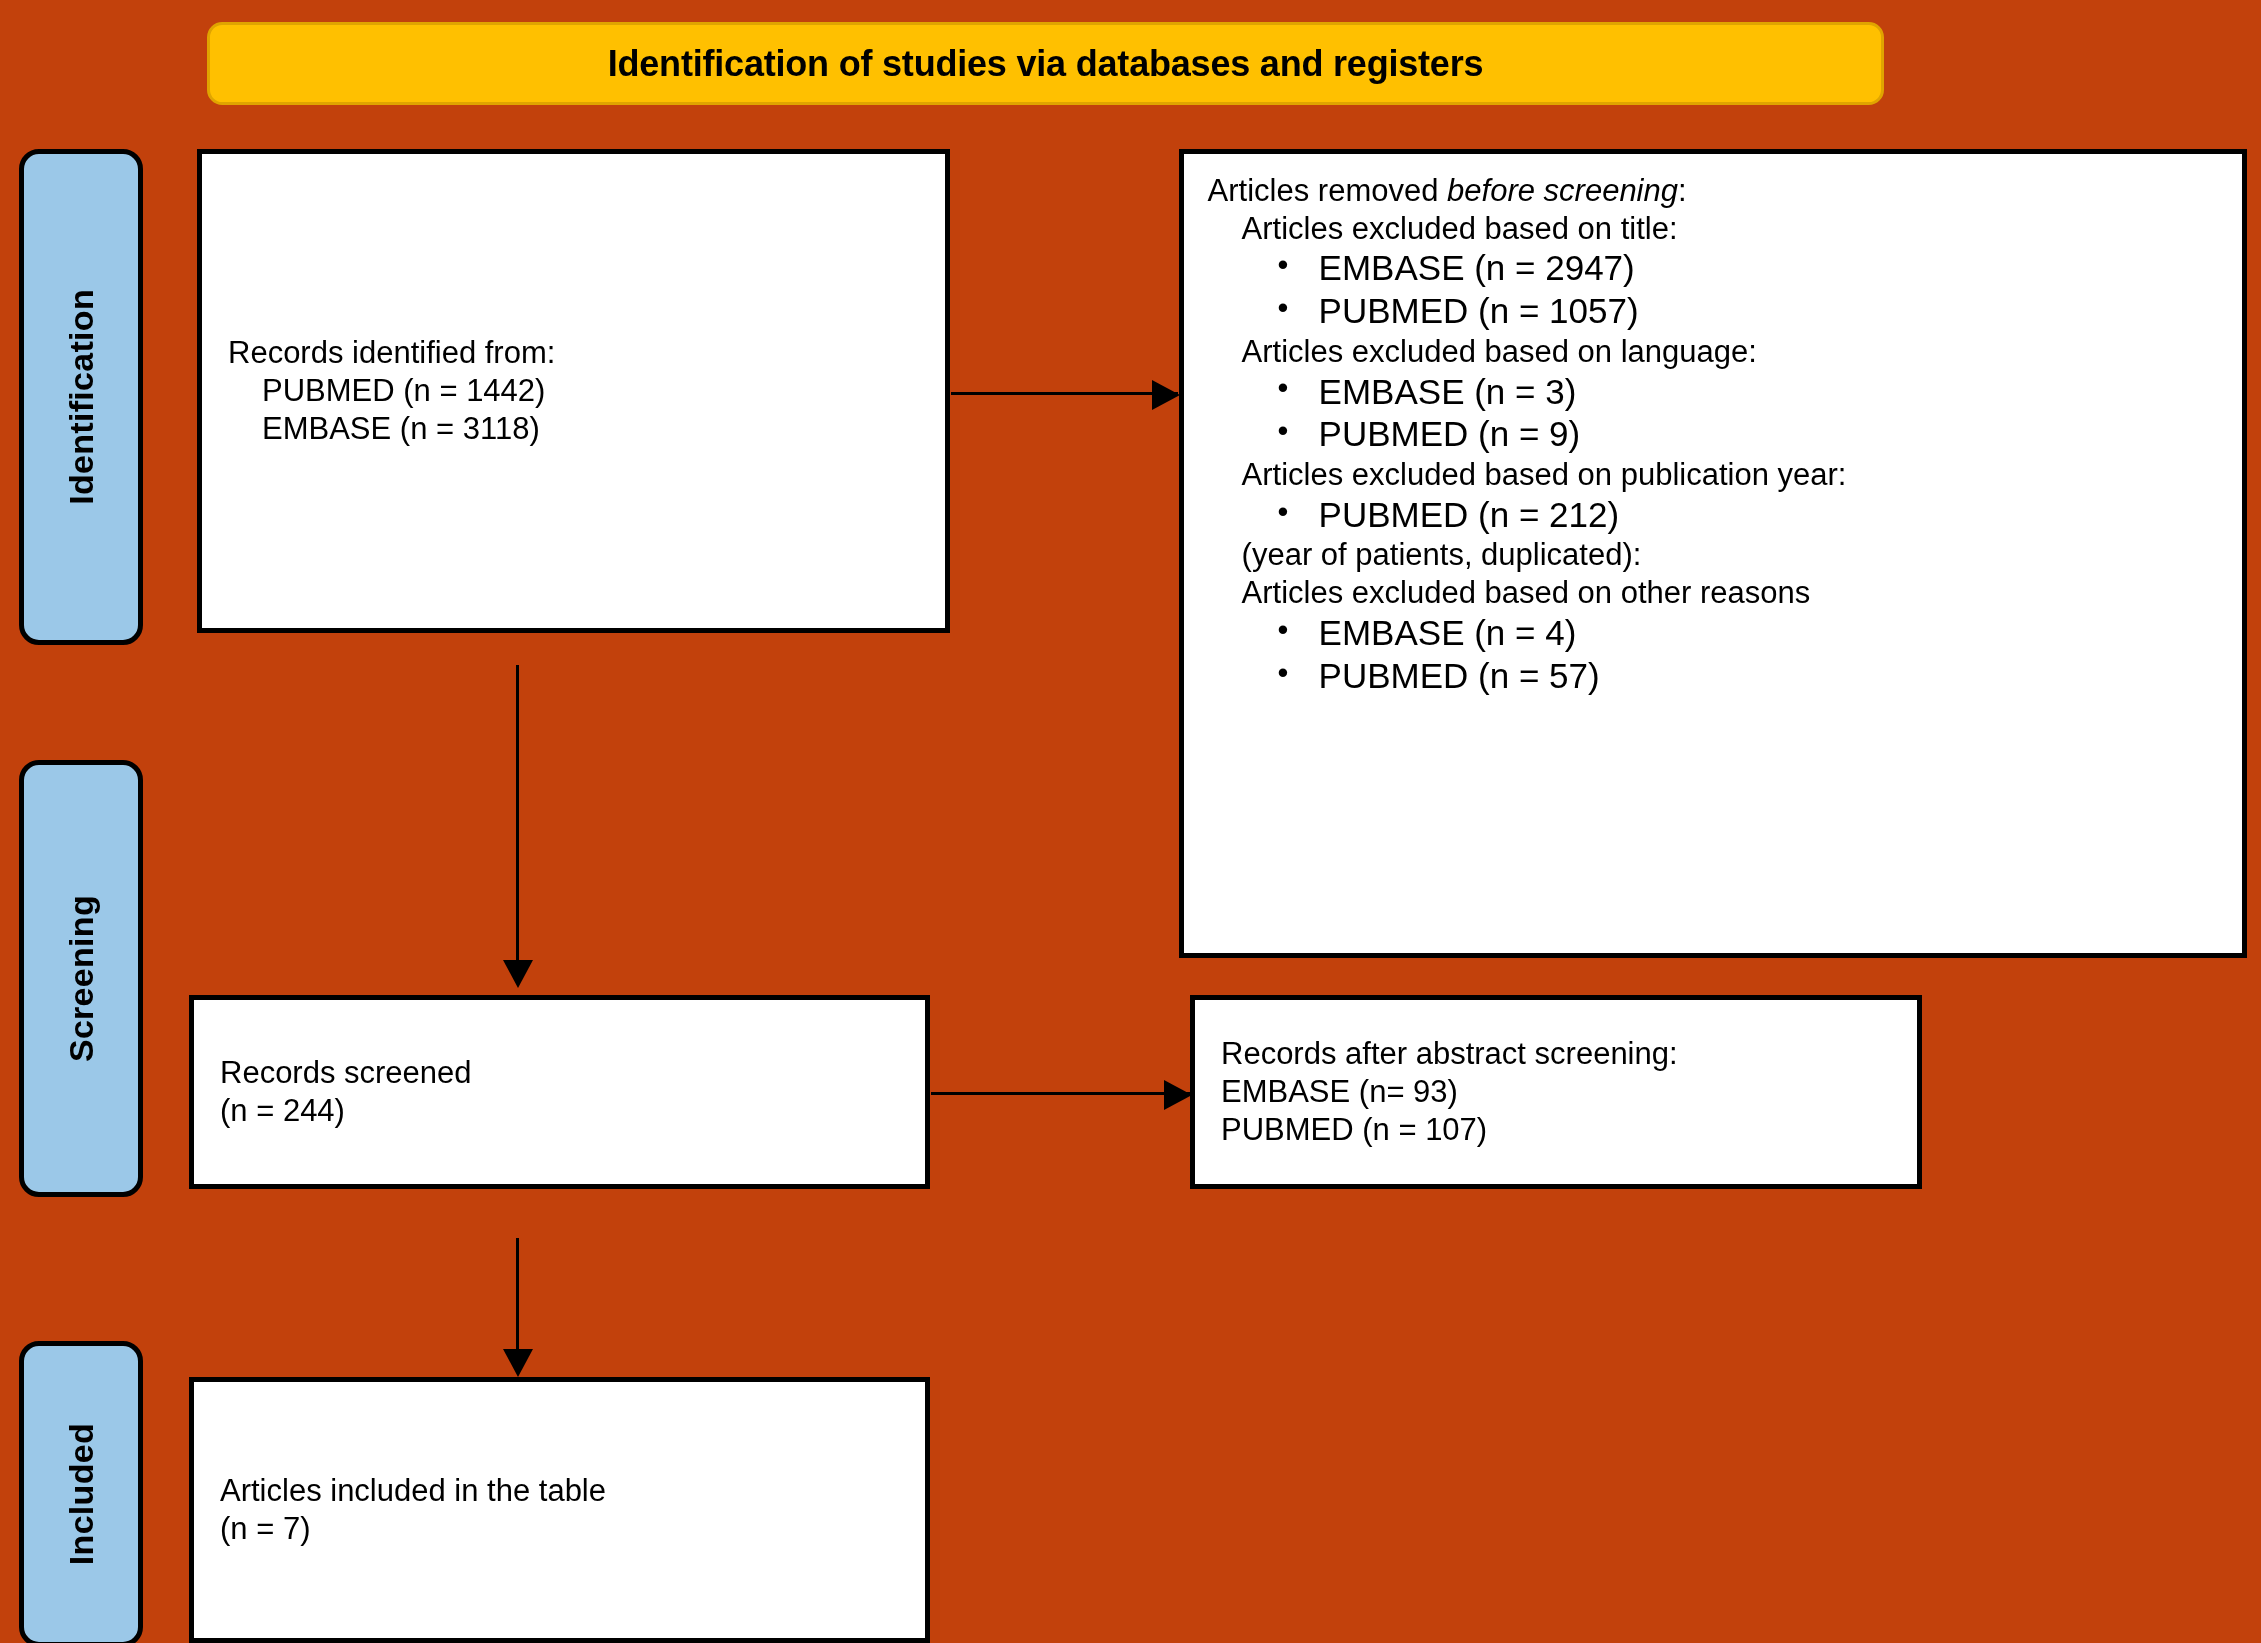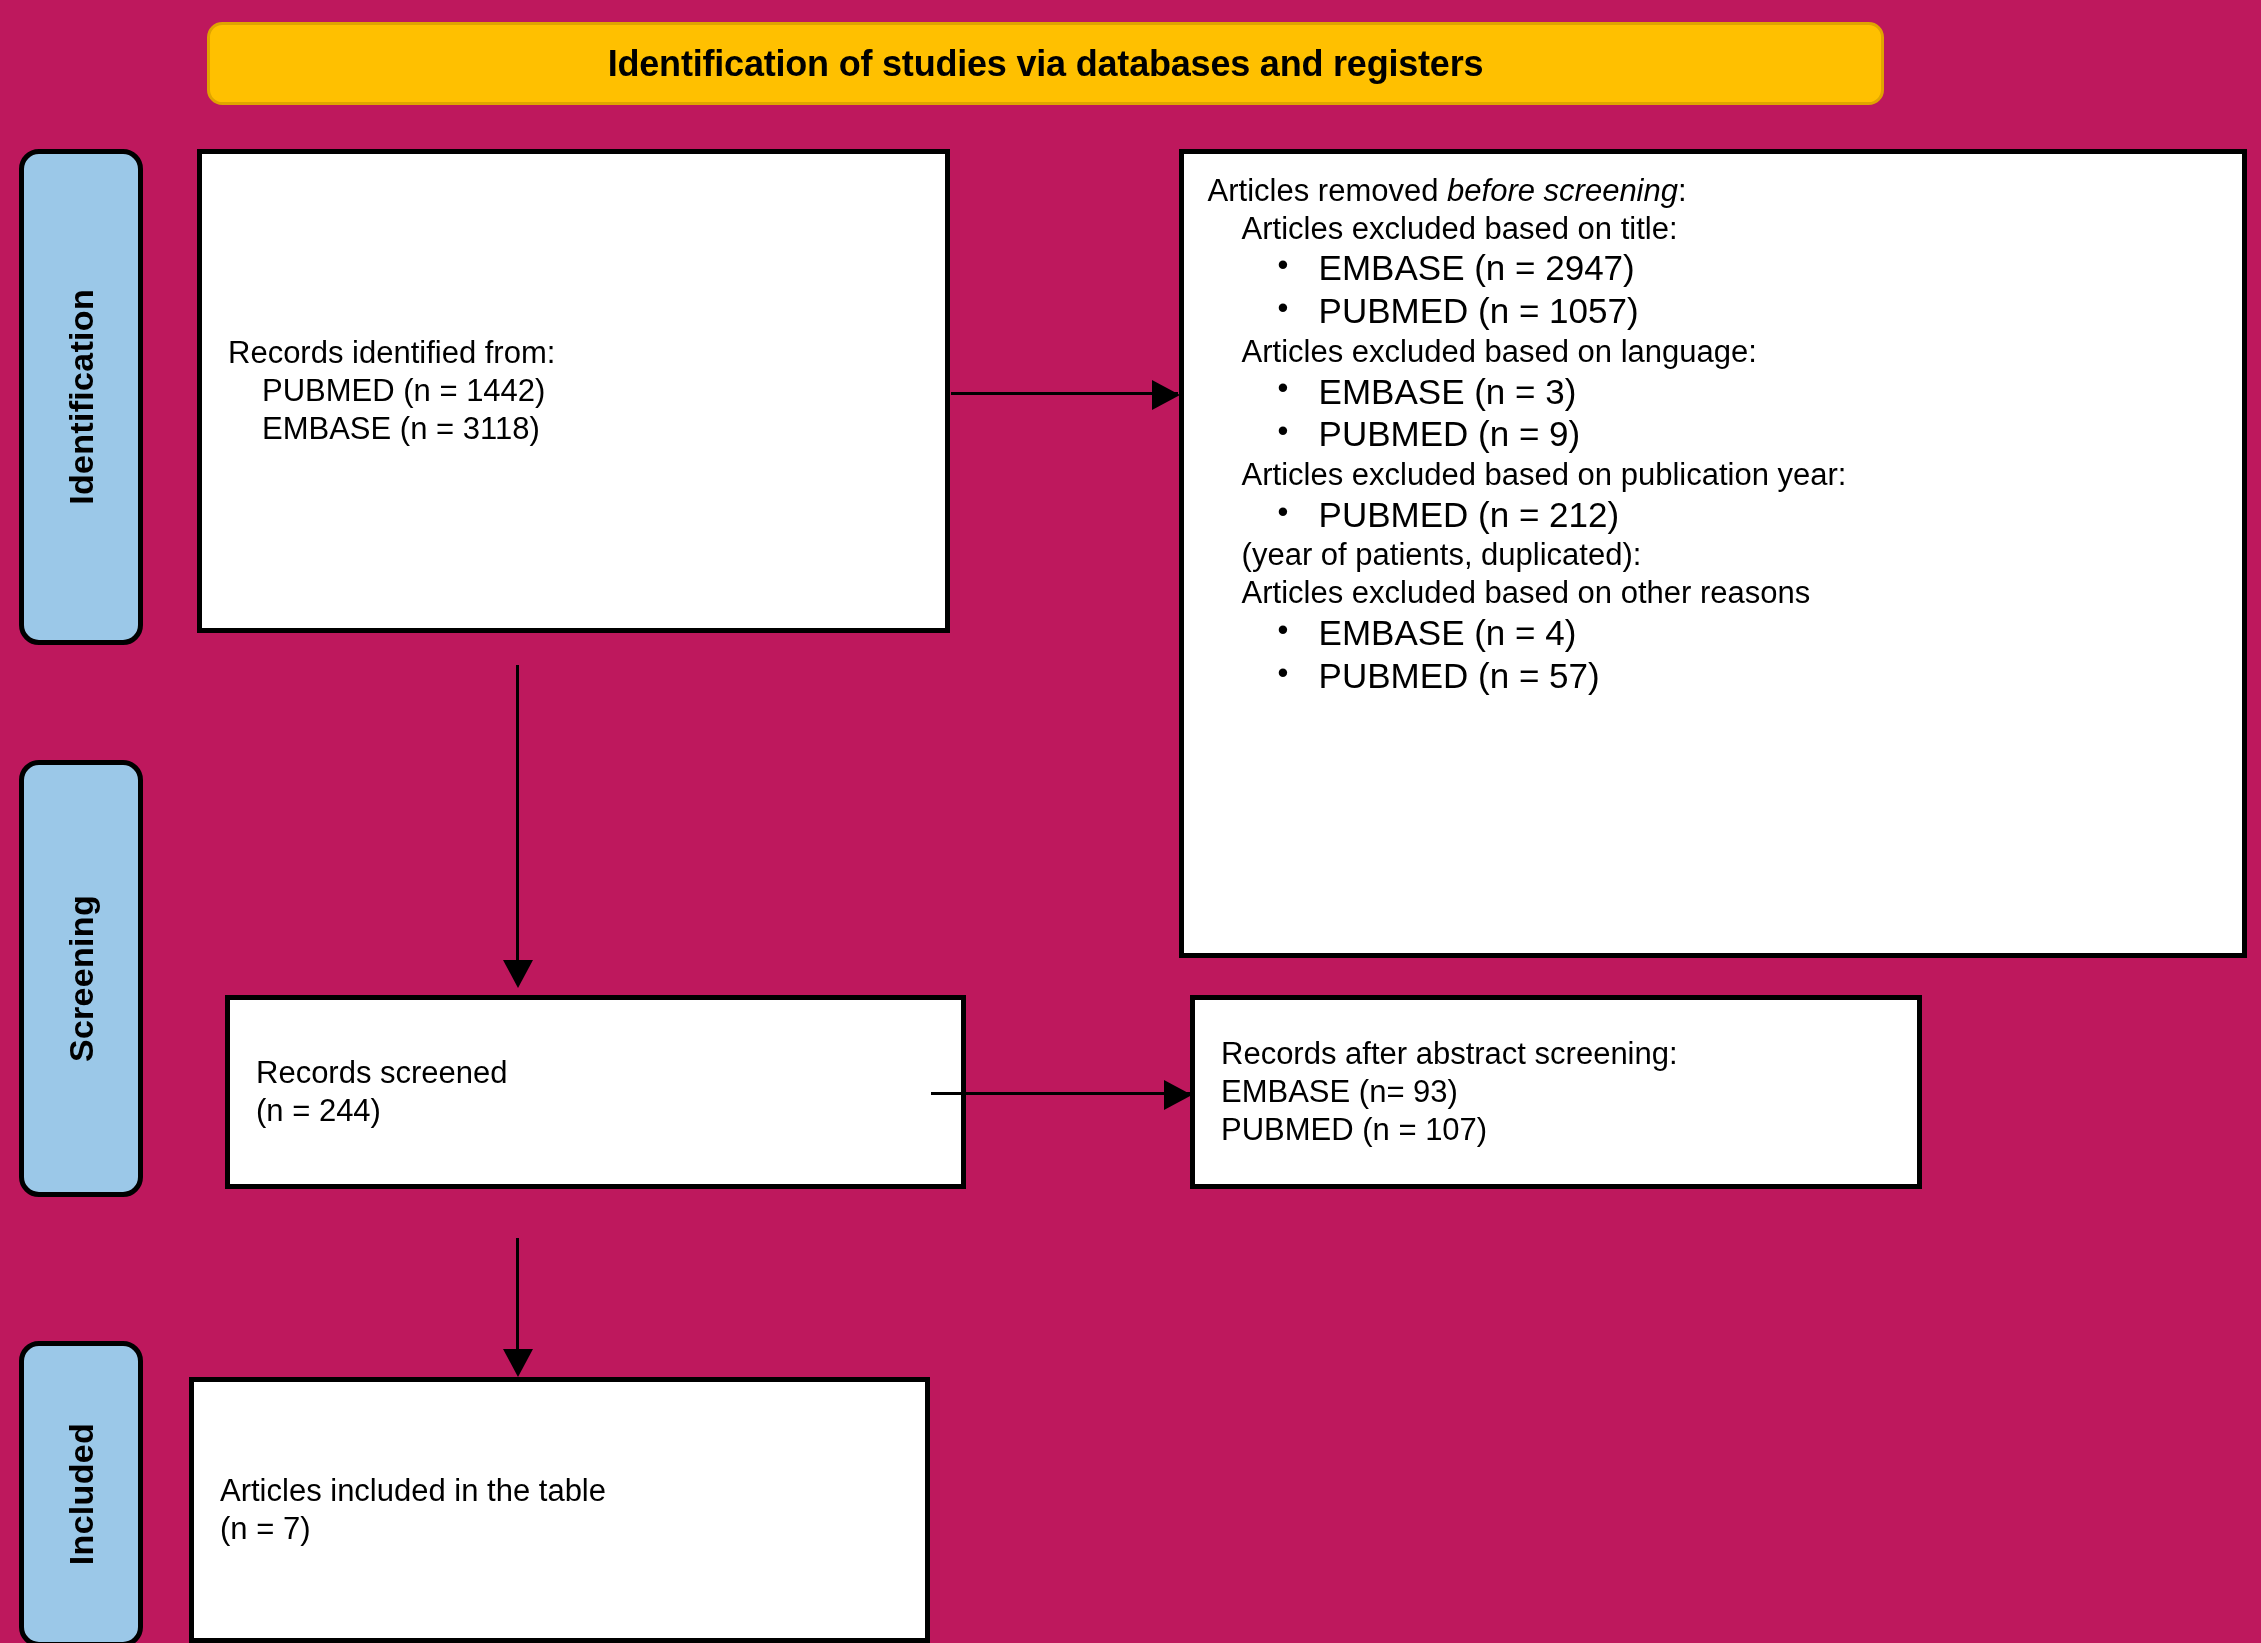--- a/index.html
+++ b/index.html
@@ -8,21 +8,21 @@
     background: #ffffff;
   }
   body {
     font-family: "Liberation Sans", sans-serif;
     color: #000000;
   }
   #canvas {
     position: relative;
     width: 2261px;
     height: 1644px;
-    background: #be185d;
+    background: #c2410c;
     overflow: hidden;
   }
 
   
   .banner {
     position: absolute;
     left: 207px;
     top: 22.4px;
     width: 1677px;
     height: 83px;
@@ -79,21 +79,21 @@
 
   .line {
     font-size: 31px;
     line-height: 1.22;
     white-space: nowrap;
   }
   .line.indent-1 { padding-left: 34px; }
 
   #box-identified   { left: 197px;  top: 149px;  width: 753px; height: 484px; }
   #box-removed      { left: 1179px; top: 149px;  width: 1068px; height: 809px; }
-  #box-screened     { left: 189px;  top: 995px; width: 741px; height: 194px; margin-left: 36px; }
+  #box-screened     { left: 189px;  top: 995px; width: 741px; height: 194px; }
   #box-after-abst   { left: 1190px; top: 995px; width: 732px; height: 194px; }
   #box-included     { left: 189px;  top: 1377px; width: 741px; height: 266px; }
 
   #box-removed .inner { padding: 0 23.6px; justify-content: flex-start; }
   #box-removed { justify-content: flex-start; padding-top: 17.7px; }
 
   .hdr-italic { font-style: italic; }
 
   
   .bullet-line {

